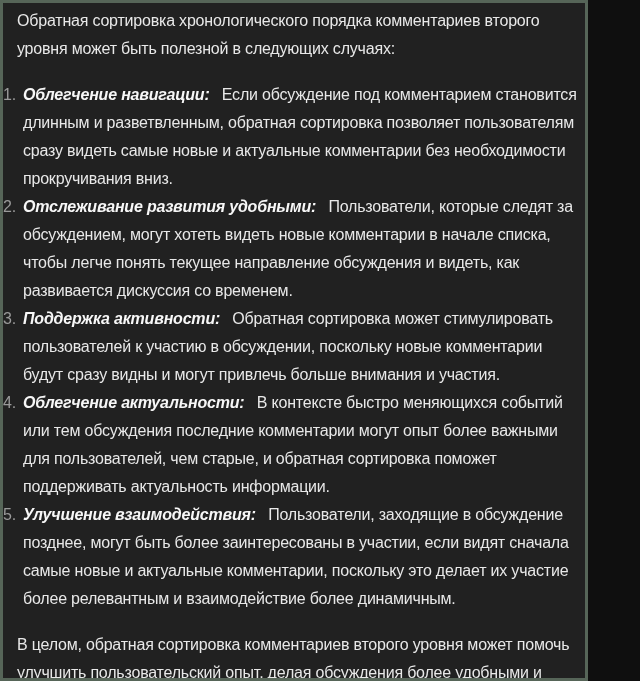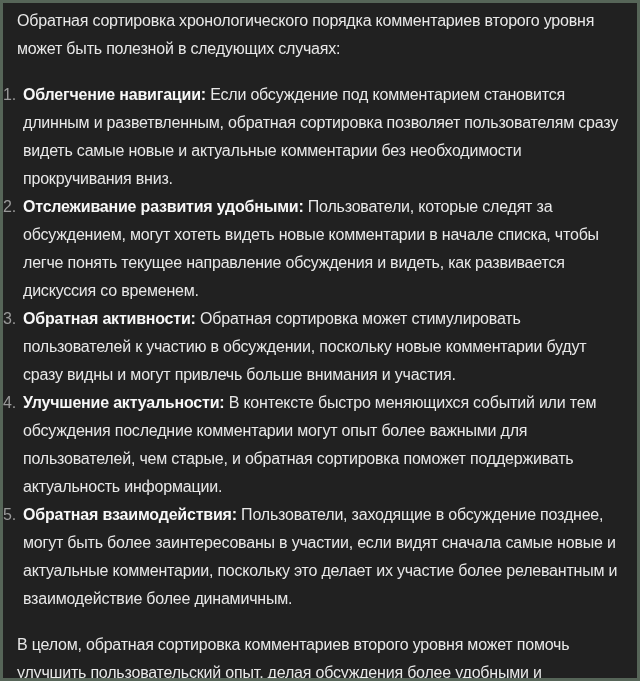--- a/index.html
+++ b/index.html
@@ -2,21 +2,21 @@
 <html><head>
 <meta charset="utf-8">
 <style>
   html, body {
     margin: 0;
     padding: 0;
     background: #0f0f0f;
   }
   .frame {
     position: relative;
-    width: 640px;
+    width: 588px;
     height: 681px;
     box-sizing: border-box;
     background: #212121;
     border: 3px solid #566558;
     overflow: hidden;
     font-family: "Liberation Sans", sans-serif;
     font-size: 16px;
     line-height: 28px;
     letter-spacing: -0.2px;
     color: #e8e8e8;
@@ -46,23 +46,25 @@
   .num {
     position: absolute;
     left: 0;
     top: 0;
     width: 16px;
     color: #9a9a9a;
   }
   .item-title {
     font-weight: bold;
     color: #f7f7f7;
+    font-style: italic;
   }
   .item-body {
     color: #e8e8e8;
+    margin-left: 8px;
   }
 </style>
 </head>
 <body>
 
 <div class="frame">
   <div class="message">
 
     <p class="para">Обратная сортировка хронологического порядка комментариев второго уровня может быть полезной в следующих случаях:</p>
 
@@ -72,31 +74,31 @@
         <span class="item-title">Облегчение навигации:</span>
         <span class="item-body">Если обсуждение под комментарием становится длинным и разветвленным, обратная сортировка позволяет пользователям сразу видеть самые новые и актуальные комментарии без необходимости прокручивания вниз.</span>
       </li>
       <li>
         <span class="num">2.</span>
         <span class="item-title">Отслеживание развития удобными:</span>
         <span class="item-body">Пользователи, которые следят за обсуждением, могут хотеть видеть новые комментарии в начале списка, чтобы легче понять текущее направление обсуждения и видеть, как развивается дискуссия со временем.</span>
       </li>
       <li>
         <span class="num">3.</span>
-        <span class="item-title">Обратная активности:</span>
+        <span class="item-title">Поддержка активности:</span>
         <span class="item-body">Обратная сортировка может стимулировать пользователей к участию в обсуждении, поскольку новые комментарии будут сразу видны и могут привлечь больше внимания и участия.</span>
       </li>
       <li>
         <span class="num">4.</span>
-        <span class="item-title">Улучшение актуальности:</span>
+        <span class="item-title">Облегчение актуальности:</span>
         <span class="item-body">В контексте быстро меняющихся событий или тем обсуждения последние комментарии могут опыт более важными для пользователей, чем старые, и обратная сортировка поможет поддерживать актуальность информации.</span>
       </li>
       <li>
         <span class="num">5.</span>
-        <span class="item-title">Обратная взаимодействия:</span>
+        <span class="item-title">Улучшение взаимодействия:</span>
         <span class="item-body">Пользователи, заходящие в обсуждение позднее, могут быть более заинтересованы в участии, если видят сначала самые новые и актуальные комментарии, поскольку это делает их участие более релевантным и взаимодействие более динамичным.</span>
       </li>
     </ol>
 
     <p class="para outro">В целом, обратная сортировка комментариев второго уровня может помочь улучшить пользовательский опыт, делая обсуждения более удобными и актуальными для участников.</p>
 
   </div>
 </div>
 
 </body></html>

